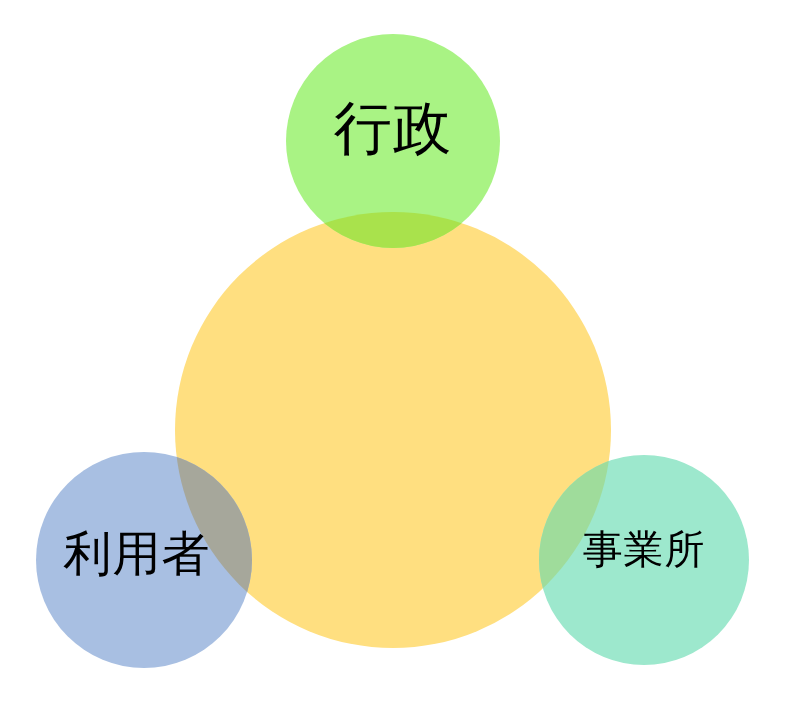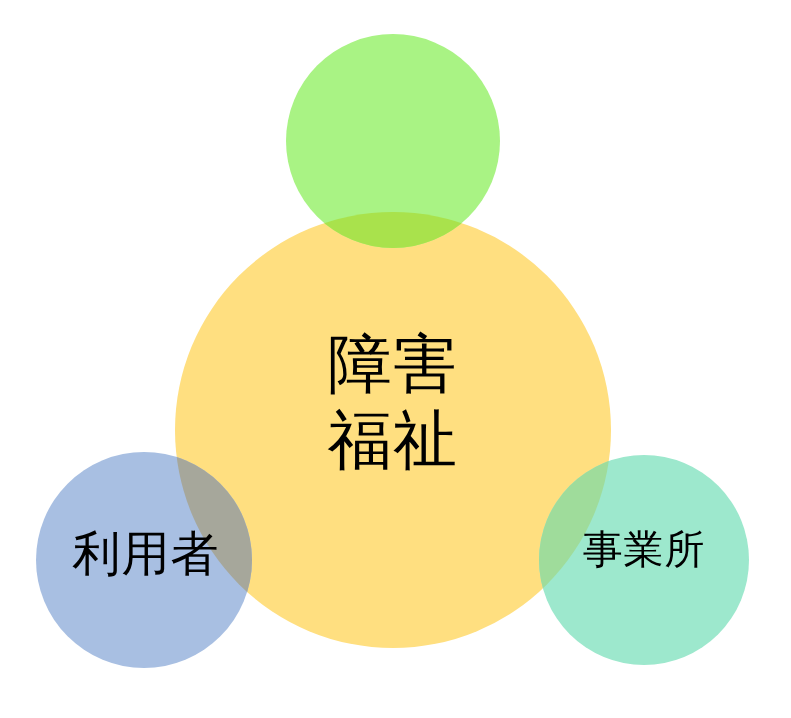--- a/index.html
+++ b/index.html
@@ -46,21 +46,21 @@
     font-size: 64px;
     line-height: 1.18;
   }
   #label-top {
     left: 293px;
     top: 96px;
     width: 200px;
     font-size: 58px;
   }
   #label-left {
-    left: 51px;
+    left: 42px;
     top: 527px;
     width: 190px;
     font-size: 48px;
   }
   #label-right {
     left: 549px;
     top: 527px;
     width: 190px;
     font-size: 40px;
   }
@@ -83,20 +83,20 @@
     <circle id="circle-left" cx="144" cy="560" r="108" fill="#A8BFE2"></circle>
     <circle id="circle-right" cx="644" cy="560" r="105" fill="#9DE8CD"></circle>
 
     <g clip-path="url(#clip-center)">
       <circle id="overlap-top" cx="393" cy="141" r="107" fill="#A9E24C"></circle>
       <circle id="overlap-left" cx="144" cy="560" r="108" fill="#A6A79B"></circle>
       <circle id="overlap-right" cx="644" cy="560" r="105" fill="#9FDC9B"></circle>
     </g>
   </svg>
 
-  <div class="venn-label" id="label-center"><span>障害</span><br><span>福祉</span></div>
 
+  <div class="venn-label" id="label-top">行政</div>
 
   <div class="venn-label" id="label-left">利用者</div>
 
   <div class="venn-label" id="label-right">事業所</div>
 
 </div>
 
 </body></html>

